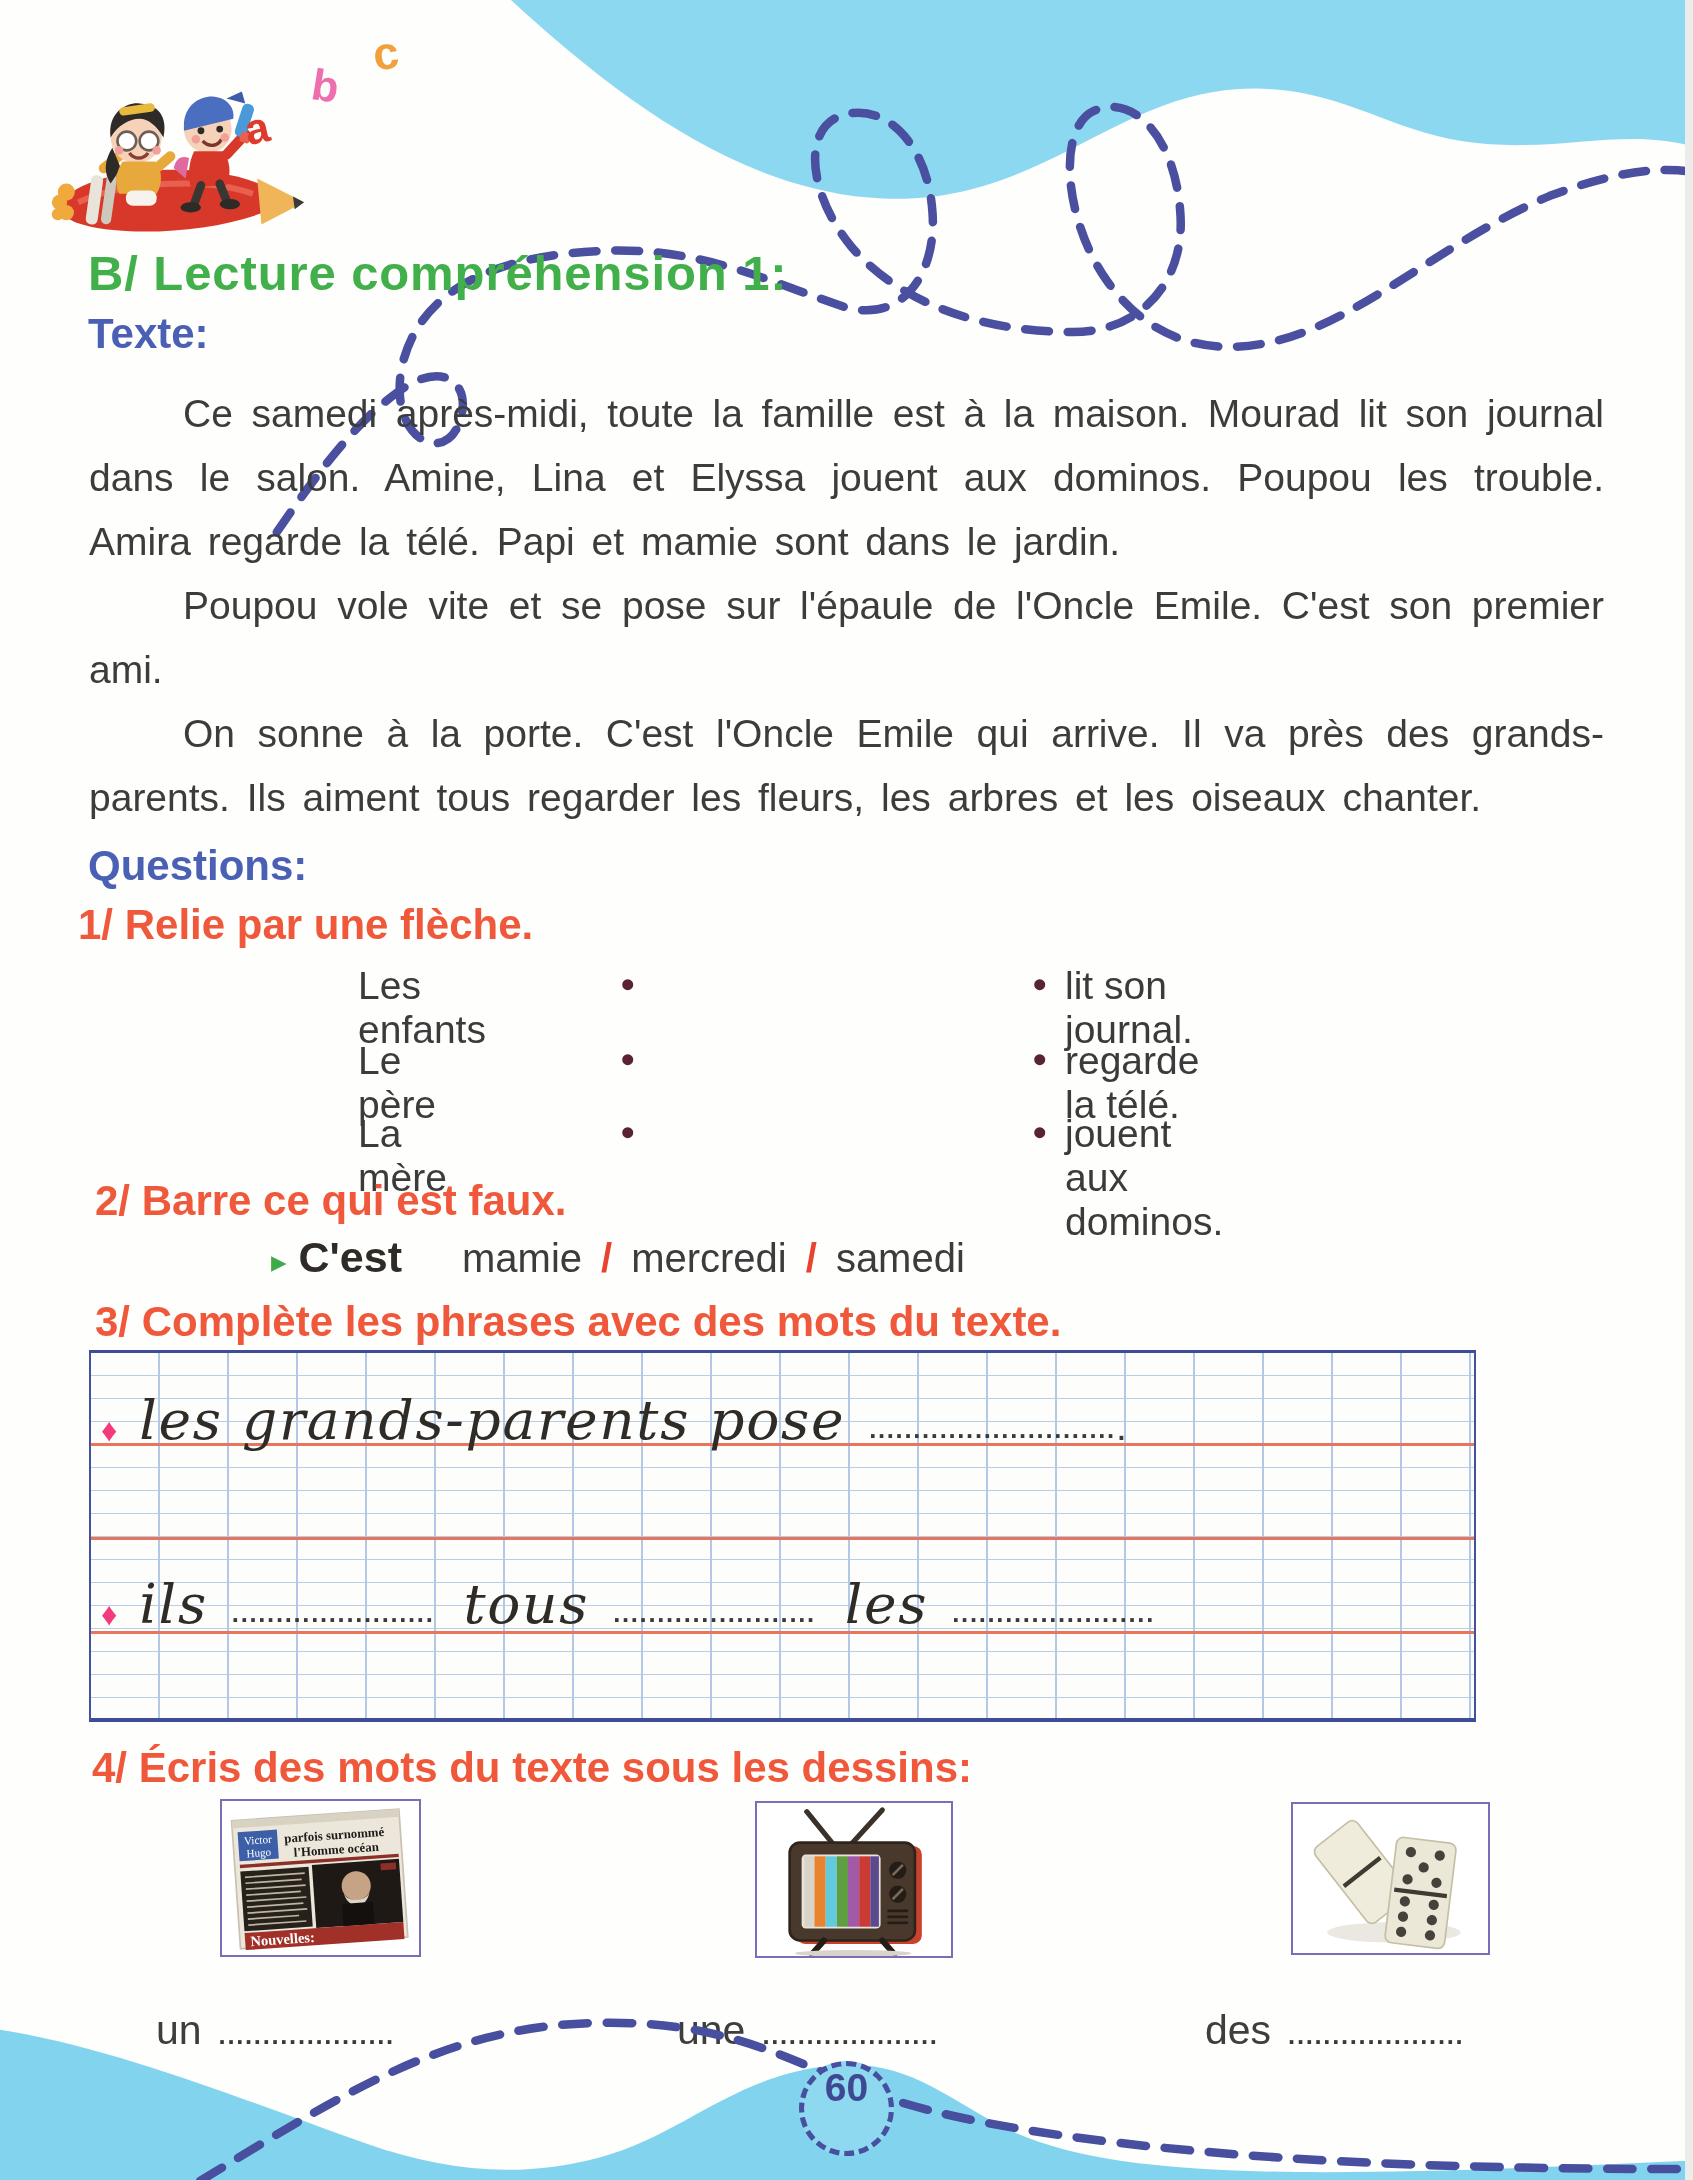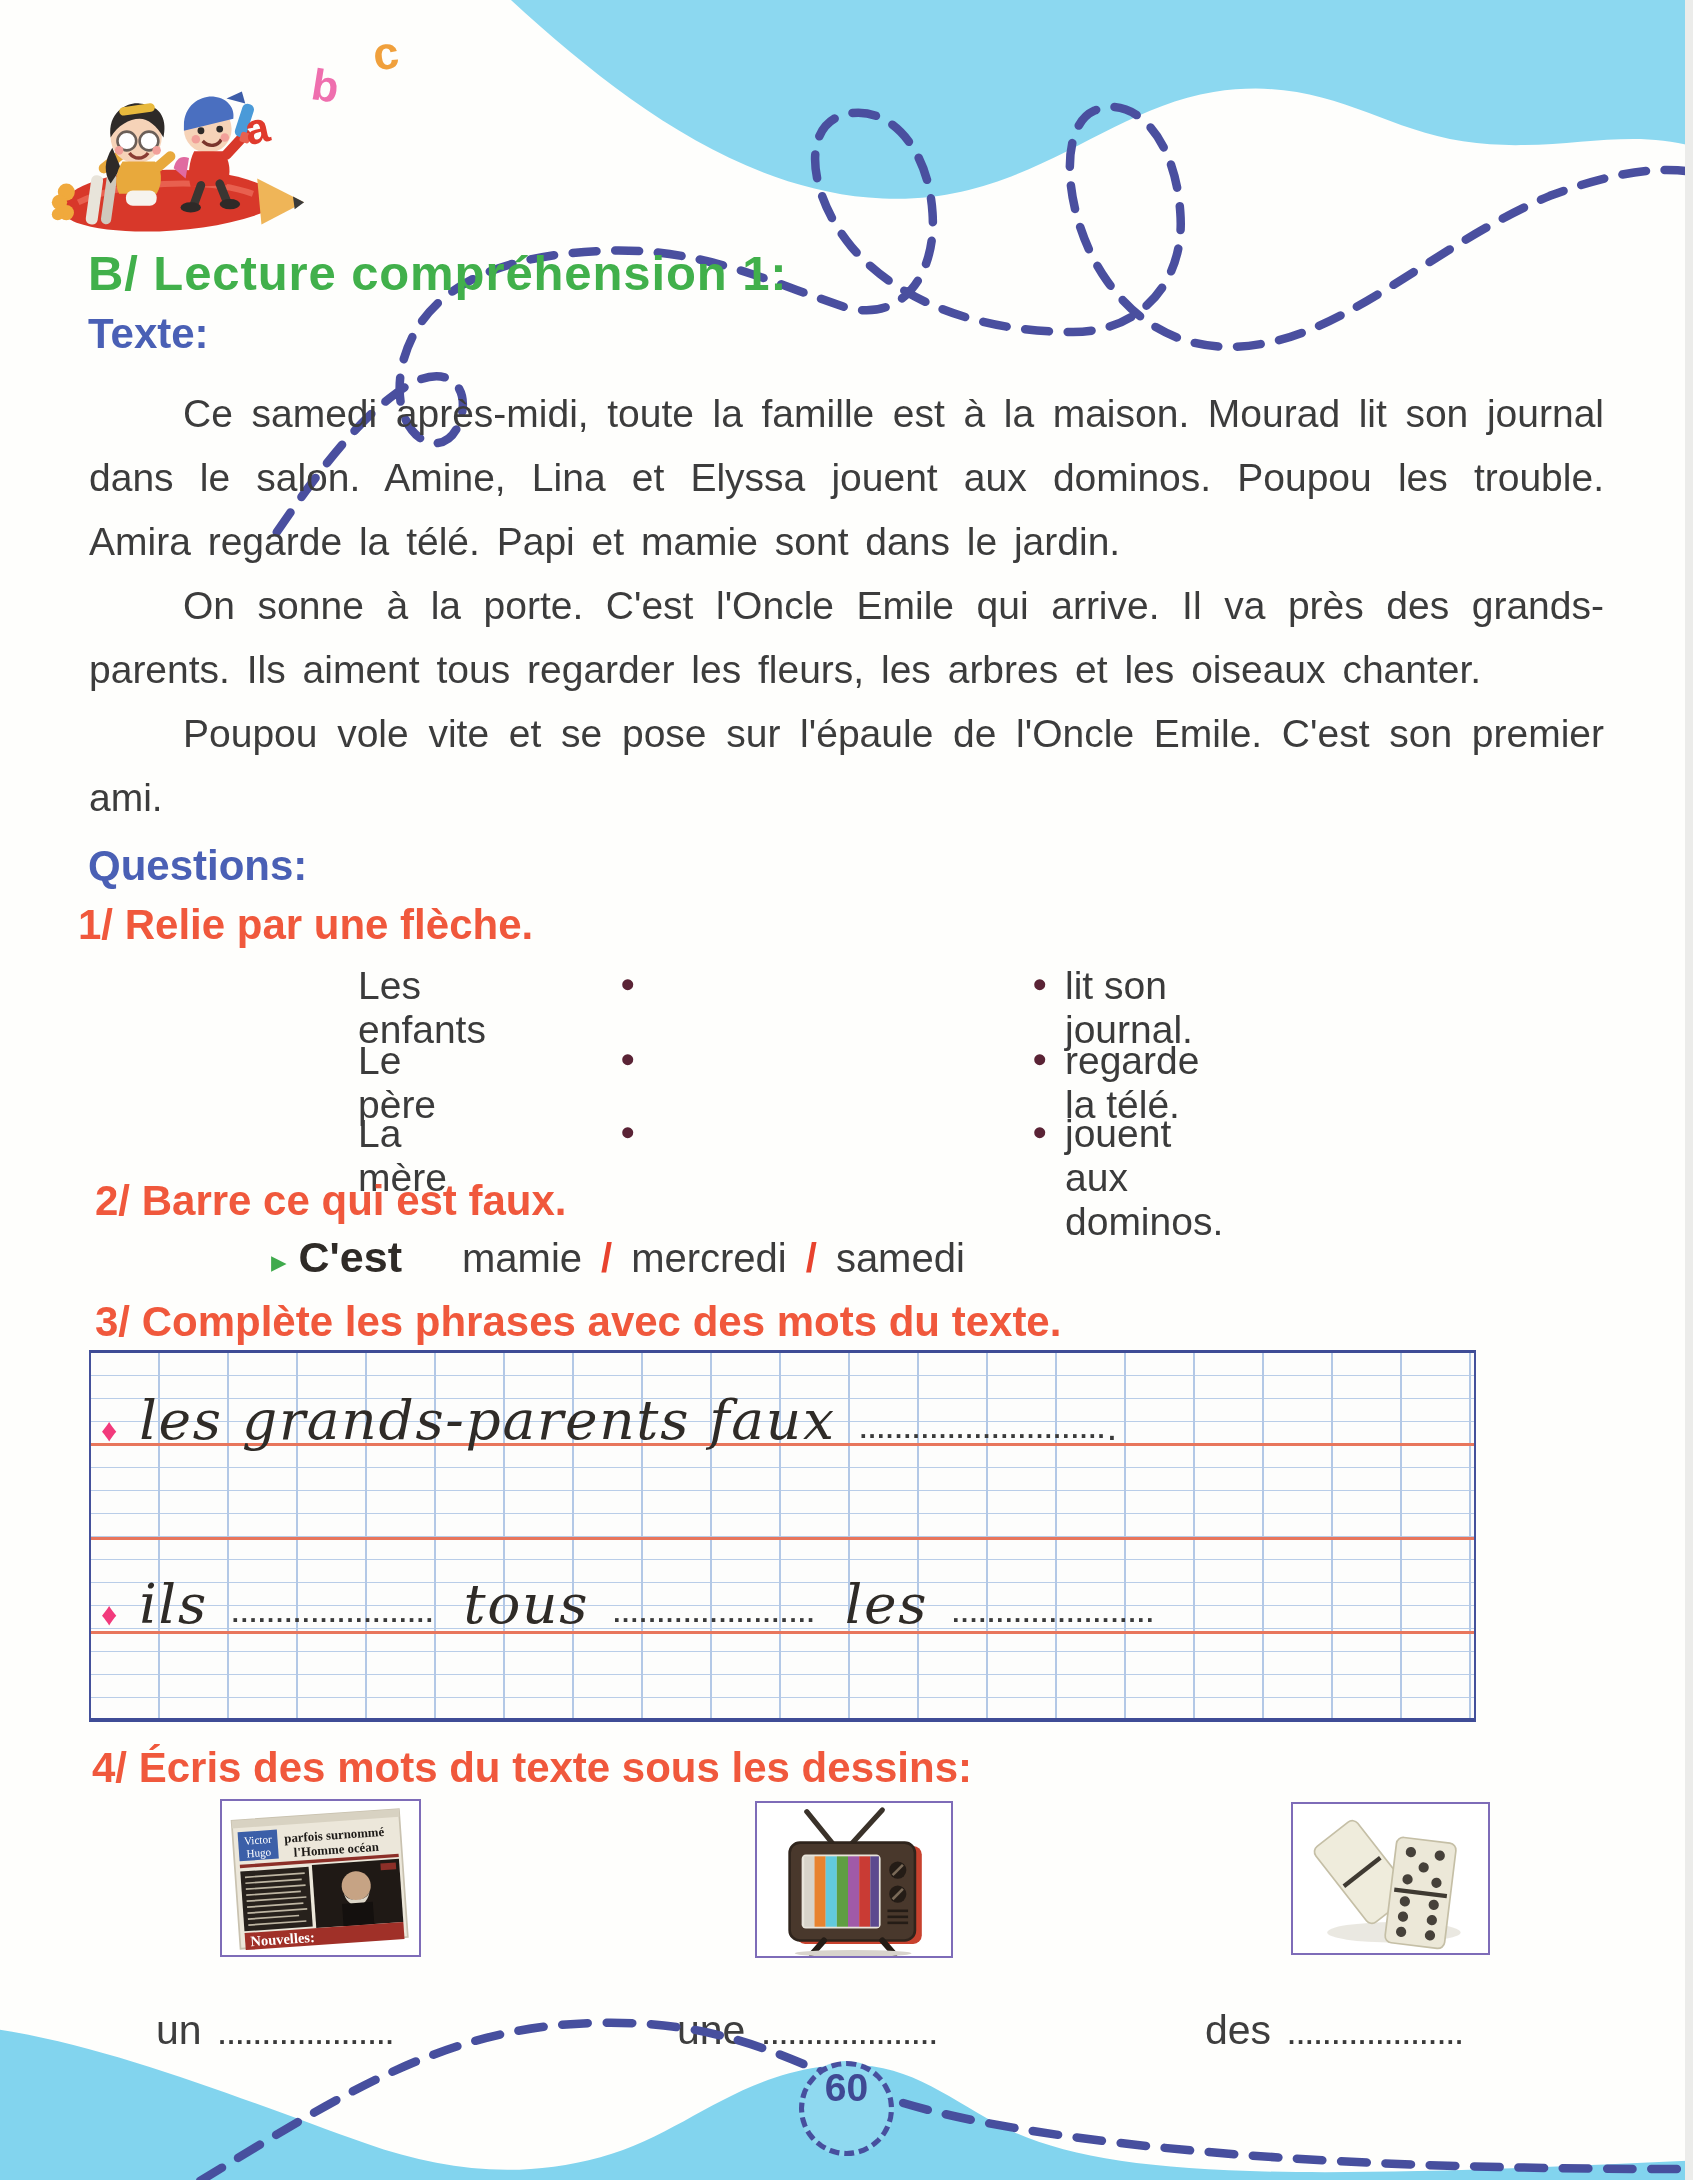--- a/index.html
+++ b/index.html
@@ -149,22 +149,22 @@
 
   <span class="floating-letter letter-a">a</span>
   <span class="floating-letter letter-b">b</span>
   <span class="floating-letter letter-c">c</span>
 
   <div class="abs page-title">B/ Lecture compréhension 1:</div>
   <div class="abs label-blue texte-label">Texte:</div>
 
   <div class="abs text-block">
     <p>Ce samedi après-midi, toute la famille est à la maison. Mourad lit son journal dans le salon. Amine, Lina et Elyssa jouent aux dominos. Poupou les trouble. Amira regarde la télé. Papi et mamie sont dans le jardin.</p>
+    <p>Poupou vole vite et se pose sur l'épaule de l'Oncle Emile. C'est son premier ami.</p>
     <p>On sonne à la porte. C'est l'Oncle Emile qui arrive. Il va près des grands-parents. Ils aiment tous regarder les fleurs, les arbres et les oiseaux chanter.</p>
-    <p>Poupou vole vite et se pose sur l'épaule de l'Oncle Emile. C'est son premier ami.</p>
   </div>
 
   <div class="abs label-blue questions-label">Questions:</div>
 
   <div class="abs heading-orange q1-heading">1/ Relie par une flèche.</div>
 
   <div class="match-row row1">
     <span class="match-left">Les enfants</span>
     <span class="match-bullet-l">●</span>
     <span class="match-bullet-r">●</span>
@@ -197,21 +197,21 @@
   <div class="abs heading-orange q3-heading">3/ Complète les phrases avec des mots du texte.</div>
 
   <div class="abs seyes-box">
     <div class="red-line" style="top:90px;"></div>
     <div class="red-line" style="top:184px;"></div>
     <div class="red-line" style="top:278px;"></div>
   </div>
 
   <div class="hw-line hw1">
     <span class="diamond-icon">♦</span>
-    <span class="hw-text">les grands-parents faux</span>
+    <span class="hw-text">les grands-parents pose</span>
     <span class="hw-dots">............................</span>
     <span class="hw-period">.</span>
   </div>
 
   <div class="hw-line hw2">
     <span class="diamond-icon">♦</span>
     <span class="hw-text">ils</span>
     <span class="hw-dots">.......................</span>
     <span class="hw-text hw-gap">tous</span>
     <span class="hw-dots">.......................</span>

